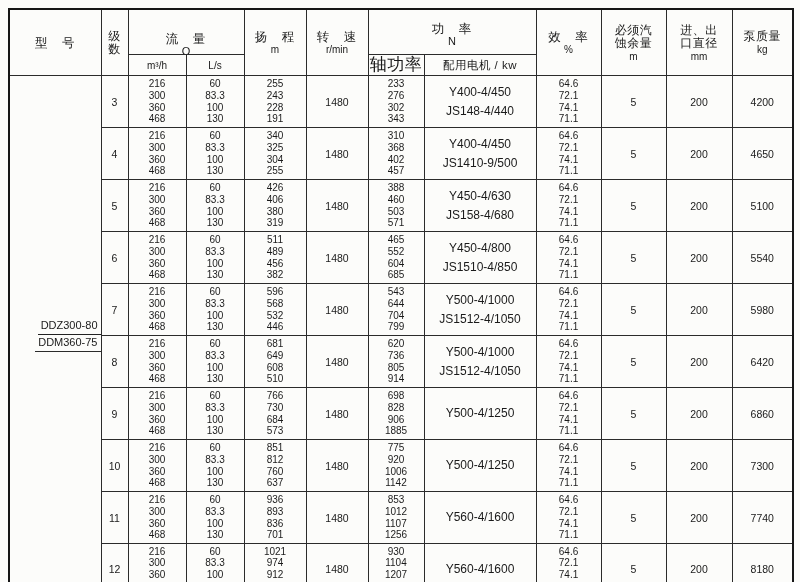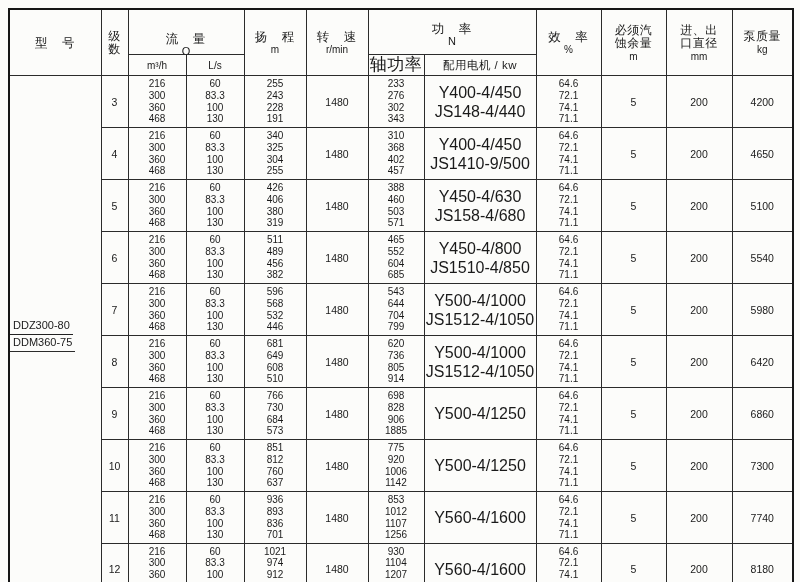--- a/index.html
+++ b/index.html
@@ -47,31 +47,31 @@
   .th-sub   { font-size: 11px; line-height: 11px; }
   .th-unit  { font-size: 10px; line-height: 12px; }
   .two-line-th .th-title { margin-top: 1px; }
   .two-line-th .th-sub { margin-bottom: -3px; }
   .grp { line-height: 13.5px; font-size: 12px; letter-spacing: 0.5px; }
   
   tbody tr { height: 52px; }
   tbody td { font-size: 10.5px; }
   td.stack { vertical-align: middle; }
   td.stack .line { line-height: 11.8px; font-size: 10px; }
-  td.motor .line { line-height: 19px; font-size: 16px; }
+  td.motor .line { line-height: 19px; font-size: 12px; }
   td.model-cell { vertical-align: middle; }
   .model-line {
     display: inline-block;
     font-size: 11px;
     line-height: 15px;
     padding: 0 3px 1px 3px;
     border-bottom: 1.4px solid #222;
   }
   .model-line.last { border-bottom: 1.2px solid #2b2b2b; }
-  .model-wrap { display: flex; flex-direction: column; align-items: flex-start; }
+  .model-wrap { display: flex; flex-direction: column; align-items: flex-end; }
 </style>
 </head>
 <body>
 
 <div class="sheet">
   <table class="spec">
     <colgroup>
       <col style="width:92px">
         <col style="width:27px">
         <col style="width:58px">

